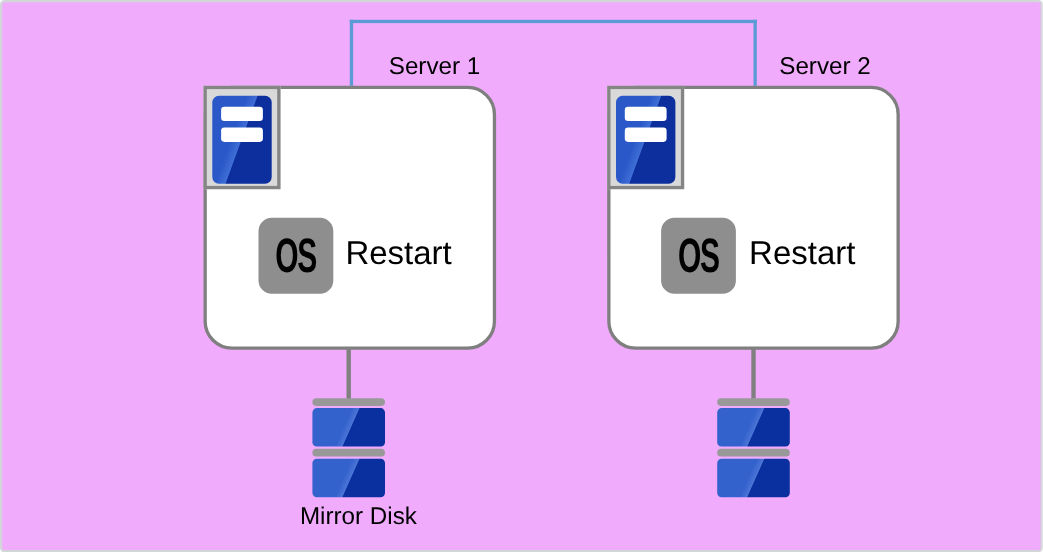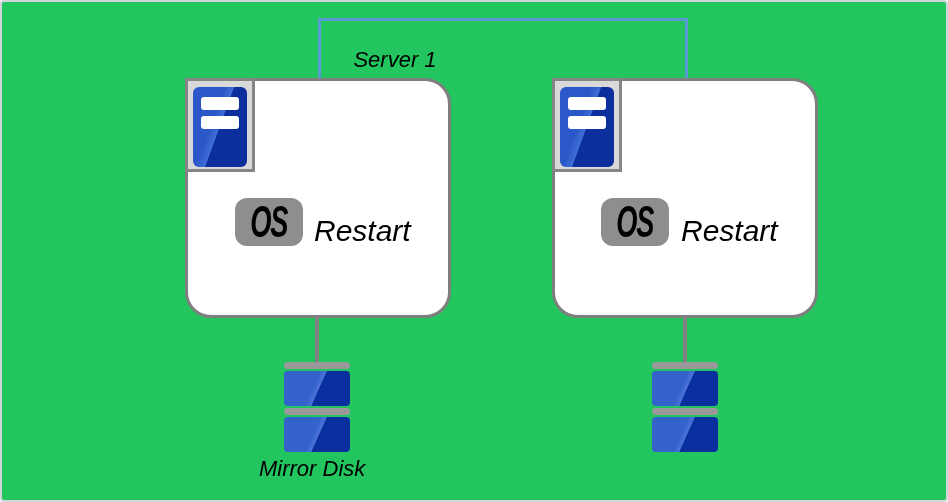--- a/index.html
+++ b/index.html
@@ -1,27 +1,26 @@
 <!DOCTYPE html>
 <html style="--canvas-border-gray: #d3d6d9; --interconnect-blue: #5b9bd5; --box-border-gray: #7f7f7f; --icon-tray-gray: #d9d9d9; --icon-tray-border: #858585; --tower-blue-light: #2a58c8; --tower-blue-glare: #3f6ed6; --tower-blue-dark: #0d2f9e; --os-badge-gray: #8e8e8e; --connector-gray: #808080; --disk-platter-gray: #999999; --disk-blue-light: #3362cd; --disk-blue-glare: #4b74d6; --disk-blue-dark: #0a2f9f;"><head>
 <meta charset="utf-8">
 <style>
   html, body { margin: 0; padding: 0; background: #ffffff; }
   * { box-sizing: border-box; }
   .canvas {
     position: relative;
     width: 948px;
     height: 502px;
-    background: #22c55e;
+    background: #f0abfc;
     border: 2px solid var(--canvas-border-gray, #d3d6d9);
     border-radius: 4px;
     overflow: hidden;
     font-family: "Liberation Sans", sans-serif;
     color: #000000;
-    font-style: italic;
   }
   .abs { position: absolute; }
 
   
   .interconnect {
     left: 316px; top: 16px; width: 370px; height: 60px;
     border-top: 3px solid var(--interconnect-blue, #5b9bd5);
     border-left: 3px solid var(--interconnect-blue, #5b9bd5);
     border-right: 3px solid var(--interconnect-blue, #5b9bd5);
   }
@@ -65,21 +64,21 @@
   }
   .tower-slot {
     left: 8px; width: 38px; height: 13px;
     background: #ffffff; border-radius: 3px;
   }
   .tower-slot.one { top: 10px; }
   .tower-slot.two { top: 29px; }
 
   
   .os-badge {
-    top: 196px; width: 68px; height: 48px;
+    top: 196px; width: 68px; height: 69px;
     background: var(--os-badge-gray, #8e8e8e);
     border-radius: 12px;
     display: flex; align-items: center; justify-content: center;
   }
   .os-badge.s1 { left: 233px; }
   .os-badge.s2 { left: 599px; }
   .os-text {
     font-size: 44px; font-weight: bold; letter-spacing: -2px;
     transform: scaleX(0.62); transform-origin: center;
     color: #000000; line-height: 1;
@@ -118,32 +117,33 @@
       var(--disk-blue-glare, #4b74d6) 52%,
       var(--disk-blue-dark, #0a2f9f) 53%,
       var(--disk-blue-dark, #0a2f9f) 100%);
   }
   .disk-body.top { top: 9px; }
   .disk-body.bottom { top: 55px; }
 
   .disk-label {
     top: 454px; width: 120px;
     font-size: 22px; line-height: 26px;
-    text-align: left; white-space: nowrap;
+    text-align: right; white-space: nowrap;
   }
   .disk-label.s1 { left: 257px; }
 </style>
 </head>
 <body>
 
 <div class="canvas">
 
   <div class="abs interconnect"></div>
 
   <div class="abs server-label s1">Server 1</div>
+  <div class="abs server-label s2">Server 2</div>
 
   <div class="abs server-box s1"></div>
   <div class="abs icon-tray s1">
     <div class="abs tower">
       <div class="abs tower-slot one"></div>
       <div class="abs tower-slot two"></div>
     </div>
   </div>
   <div class="abs os-badge s1">
     <span class="os-text">OS</span>

